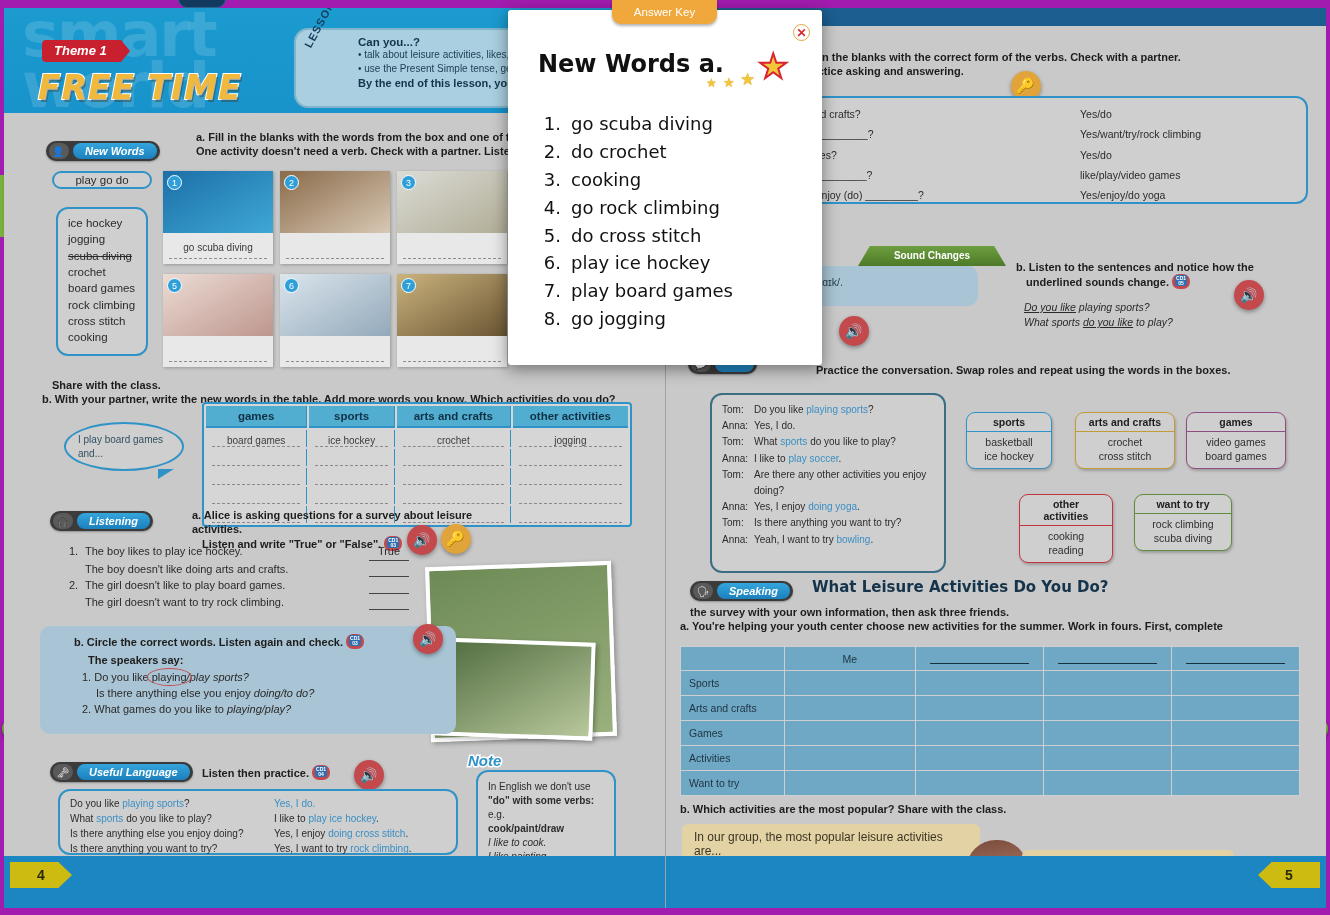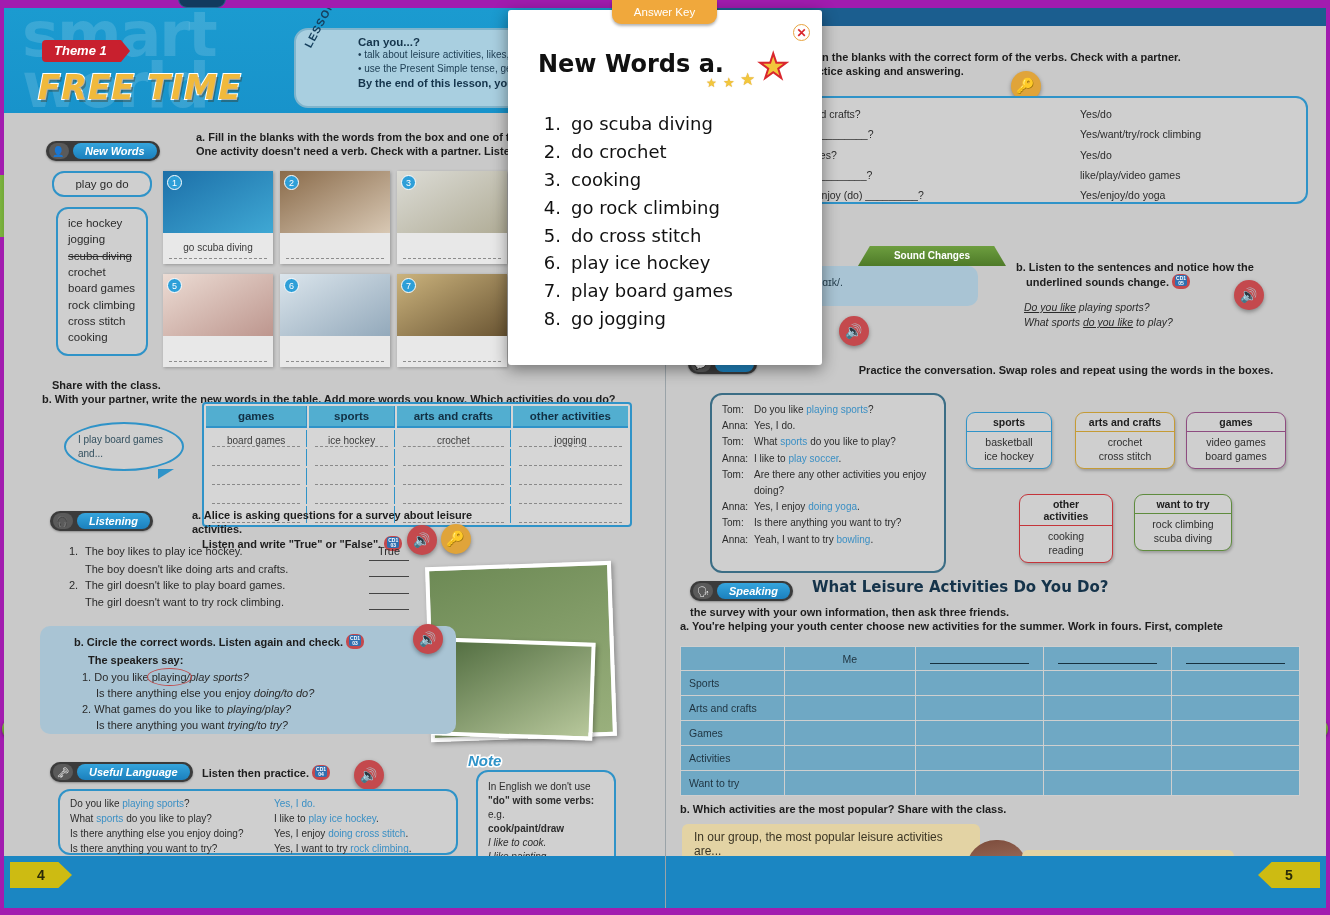--- a/index.html
+++ b/index.html
@@ -300,21 +300,21 @@
 
       <div style="position:absolute;left:42px;top:133px;" class="skill-pill">
         <span class="ic">👤</span>
         <span class="lbl">New Words</span>
       </div>
       <div class="instr" style="position:absolute;left:192px;top:122px;width:460px;">
         <div>a. Fill in the blanks with the words from the box and one of these verbs.</div>
         <div>One activity doesn't need a verb. Check with a partner. Listen and check.</div>
       </div>
 
-      <div class="wordbox" style="position:absolute;left:48px;top:163px;width:100px;height:26px;display:flex;align-items:center;justify-content:center;">play  go  do</div>
+      <div class="wordbox" style="position:absolute;left:48px;top:163px;width:100px;height:18px;display:flex;align-items:center;justify-content:center;">play  go  do</div>
 
       <div class="wordbox" style="position:absolute;left:52px;top:199px;width:92px;padding:6px 0 8px 10px;line-height:1.42;">
         <div>ice hockey</div>
         <div>jogging</div>
         <div class="strike">scuba diving</div>
         <div>crochet</div>
         <div>board games</div>
         <div>rock climbing</div>
         <div>cross stitch</div>
         <div>cooking</div>
@@ -492,23 +492,20 @@
             <span>1.</span>
             <span>Do you like </span><span class="circled" style="">playing</span><span style="font-style:italic;">/play sports?</span>
           </div>
           <div style="margin-left:14px;">
             <span>Is there anything else you enjoy </span><span style="font-style:italic;">doing/to do?</span>
           </div>
           <div>
             <span>2.</span>
             <span>What games do you like to </span><span style="font-style:italic;">playing/play?</span>
           </div>
-          <div style="margin-left:14px;">
-            <span>Is there anything you want </span><span style="font-style:italic;">trying/to try?</span>
-          </div>
         </div>
       </div>
       <div class="audio-btn" style="position:absolute;left:409px;top:616px;">🔊</div>
 
       <div style="position:absolute;left:46px;top:754px;" class="skill-pill">
         <span class="ic">🗝</span>
         <span class="lbl">Useful Language</span>
       </div>
       <div class="instr" style="position:absolute;left:198px;top:757px;">
         <span>Listen then practice.</span>
@@ -609,21 +606,21 @@
       <div class="audio-btn" style="position:absolute;left:568px;top:272px;">🔊</div>
       <div class="body-txt" style="position:absolute;left:358px;top:292px;font-style:italic;font-size:10.5px;line-height:1.45;">
         <div><u>Do you like</u><span> playing sports?</span></div>
         <div><span>What sports </span><u>do you like</u><span> to play?</span></div>
       </div>
 
       <div style="position:absolute;left:22px;top:346px;" class="skill-pill">
         <span class="ic">💬</span>
         <span class="lbl">&nbsp;&nbsp;&nbsp;&nbsp;&nbsp;</span>
       </div>
-      <div class="instr" style="position:absolute;left:150px;top:355px;width:500px;text-align:center;">Practice the conversation. Swap roles and repeat using the words in the boxes.</div>
+      <div class="instr" style="position:absolute;left:150px;top:355px;width:500px;">Practice the conversation. Swap roles and repeat using the words in the boxes.</div>
 
       <div class="ul-box" style="position:absolute;left:44px;top:385px;width:236px;height:180px;padding:7px 8px 7px 10px;border-color:#3b6d85;">
         <div style="font-size:10px;color:#2c2c2c;line-height:1.62;">
           <div style="display:flex;">
                 <span style="width:32px;">Tom:</span>
                 <span style="flex:1;"><span>Do you like </span><span class="blue-word">playing sports</span><span>?</span></span>
               </div>
           <div style="display:flex;">
                 <span style="width:32px;">Anna:</span>
                 <span style="flex:1;">Yes, I do.</span>

